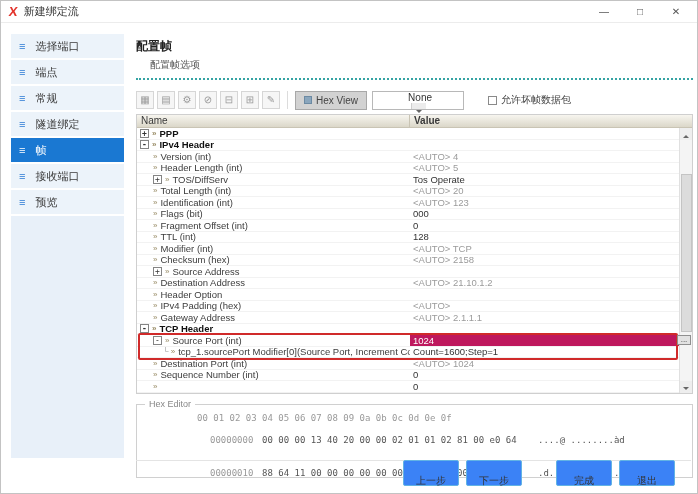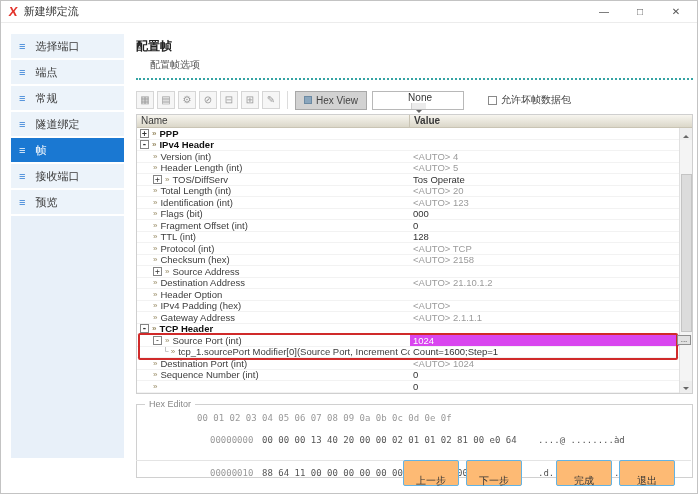--- a/index.html
+++ b/index.html
@@ -51,21 +51,21 @@
   .row { display:flex; height:11.5px; border-bottom:1px solid #f2f2f2; margin-right:13px; }
   .cell-name { width:273px; flex:none; display:flex; align-items:center; overflow:hidden; white-space:nowrap; font-size:9.5px; color:#3c3c3c; padding-left:16px; }
   .row.group .cell-name { padding-left:3px; font-weight:bold; color:#111; }
   .row.child .cell-name { padding-left:26px; }
   .row.child .cell-name::before { content:"└"; color:#999; font-size:8px; margin-right:2px; }
   .expander { width:9px; height:9px; border:1px solid #848484; background:#fff; font-size:8px; line-height:7px; text-align:center; color:#333; margin-right:3px; flex:none; font-family:"DejaVu Sans Mono",monospace; }
   .expander:empty { display:none; }
   .arrow-icon { color:#998c66; font-size:8px; margin-right:3px; }
   .cell-value { flex:1; font-size:9.5px; color:#333; padding-left:3px; display:flex; align-items:center; position:relative; overflow:visible; white-space:nowrap; }
   .row.auto .cell-value { color:#9b9b9b; }
-  .row.selected .cell-value { background:#d946ef; color:#fff; }
+  .row.selected .cell-value { background:#be185d; color:#fff; }
   .ellipsis-btn { display:none; position:absolute; right:-12px; top:0px; width:14px; height:10px; background:#e2e2e2; border:1px solid #8f8f8f; font-size:8px; line-height:7px; text-align:center; color:#333; z-index:5; }
   .row.ellipsis .ellipsis-btn { display:block; }
   .red-annotation { position:absolute; left:1px; width:calc(100% - 15px); border:2px solid #d02a2a; border-radius:2px; z-index:4; pointer-events:none; }
 
   
   .v-scrollbar { position:absolute; right:0; top:0; bottom:0; width:13px; background:#f4f4f4; border-left:1px solid #e0e0e0; }
   .sb-up,.sb-down { position:absolute; left:0; width:13px; height:12px; background:#eee; }
   .sb-up { top:0; } .sb-down { bottom:0; }
   .sb-up::after { content:""; position:absolute; left:3px; top:4px; border:3px solid transparent; border-bottom-color:#666; }
   .sb-down::after { content:""; position:absolute; left:3px; top:6px; border:3px solid transparent; border-top-color:#666; }
@@ -76,21 +76,21 @@
   .hex-label { position:absolute; top:-6px; left:8px; background:#fff; padding:0 4px; font-size:9px; color:#888; }
   .hex-line { font-family:"DejaVu Sans Mono", monospace; font-size:9px; line-height:11px; color:#555; white-space:pre; }
   .hex-offset { display:inline-block; width:52px; color:#999; }
   .hex-bytes { display:inline-block; width:276px; }
   .hex-head { color:#999; }
   .hex-ascii { color:#555; }
 
   
   .footer-sep { position:absolute; left:135px; right:6px; bottom:32px; border-top:1px solid #e4e4e4; }
   .footer { position:absolute; right:22px; bottom:7px; display:flex; align-items:center; }
-  .f-btn { width:56px; height:17px; background:#fdba74; border:1px solid #62b3e4; border-radius:2px; font-size:10px; color:#333; font-family:"Liberation Sans",sans-serif; cursor:pointer; padding:12px; line-height:15px; }
+  .f-btn { width:56px; height:17px; background:#3b82f6; border:1px solid #62b3e4; border-radius:2px; font-size:10px; color:#333; font-family:"Liberation Sans",sans-serif; cursor:pointer; padding:12px; line-height:15px; }
   .f-btn + .f-btn { margin-left:7px; }
   .f-btn.gap { margin-left:34px; }
 </style>
 </head>
 <body>
 
 <div class="window">
 
   <div class="titlebar">
     <span class="logo">X</span>
@@ -279,21 +279,21 @@
             </div>
             <div class="cell-value">
               <span>128</span>
 
             </div>
           </div>
           <div class="row auto">
             <div class="cell-name">
 
               <span class="arrow-icon">»</span>
-              <span>Protocol (int)</span>
+              <span>Modifier (int)</span>
             </div>
             <div class="cell-value">
               <span>&lt;AUTO&gt; TCP</span>
 
             </div>
           </div>
           <div class="row auto">
             <div class="cell-name">
 
               <span class="arrow-icon">»</span>

